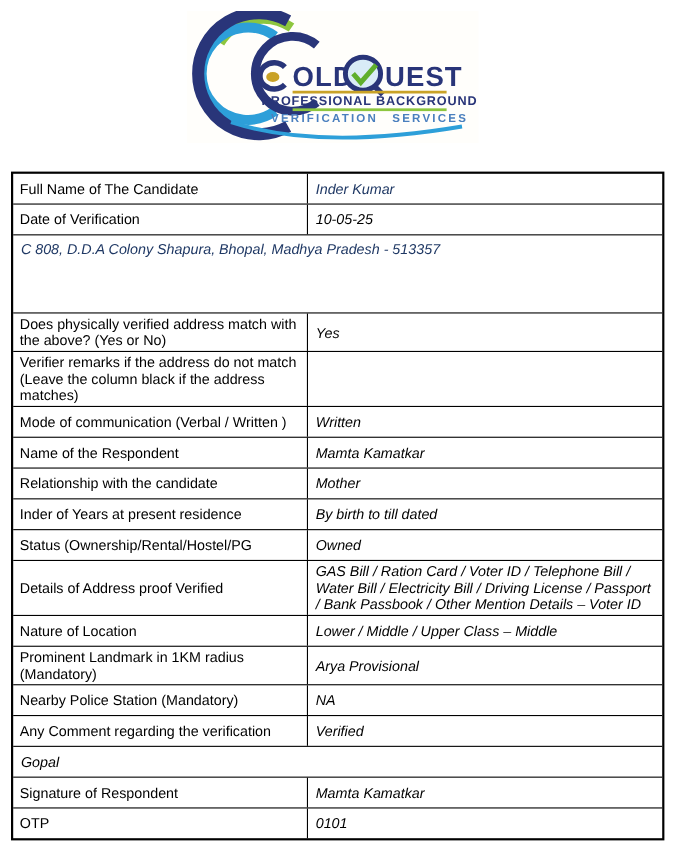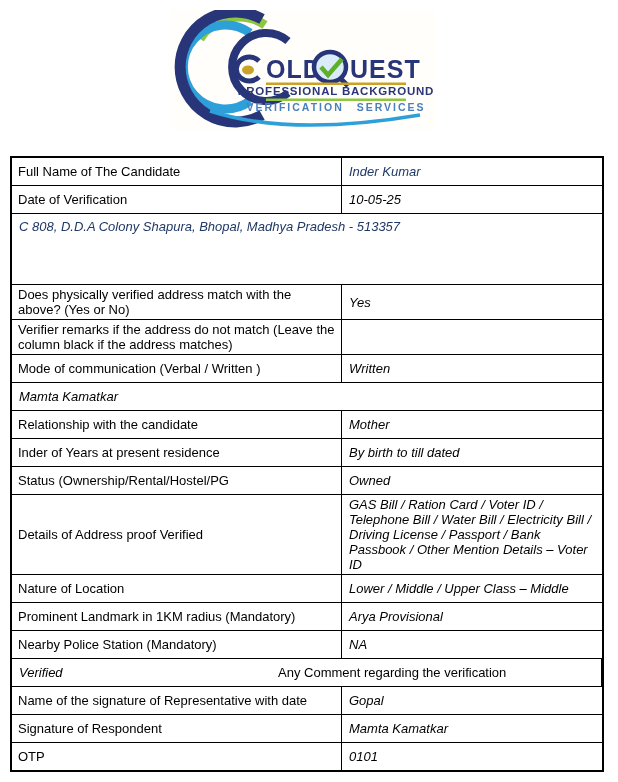--- a/index.html
+++ b/index.html
@@ -69,21 +69,21 @@
   .tr + .tr { border-top: 1px solid #000000; }
   .td {
     display: flex;
     align-items: center;
     box-sizing: border-box;
     font-size: 13px;
     line-height: 15px;
     padding: 2px 4px 2px 6px;
   }
   .td.label {
-    width: 330px;
+    width: 268px;
     flex: none;
     border-right: 1px solid #000000;
   }
   .td.value { flex: 1; padding-left: 7px; font-style: italic; }
   .value-navy { color: var(--value_navy); }
   .row-address { min-height: 70px; }
   .row-address .td.value { align-items: flex-start; padding-top: 5px; }
   .row-proof { min-height: 49px; }
 </style>
 </head>
@@ -136,20 +136,21 @@
       </div>
       <div class="tr">
         <div class="td label">Verifier remarks if the address do not match (Leave the column black if the address matches)</div>
         <div class="td value"></div>
       </div>
       <div class="tr">
         <div class="td label">Mode of communication (Verbal / Written )</div>
         <div class="td value">Written</div>
       </div>
       <div class="tr">
+        <div class="td label">Name of the Respondent</div>
         <div class="td value">Mamta Kamatkar</div>
       </div>
       <div class="tr">
         <div class="td label">Relationship with the candidate</div>
         <div class="td value">Mother</div>
       </div>
       <div class="tr">
         <div class="td label">Inder of Years at present residence</div>
         <div class="td value">By birth to till dated</div>
       </div>
@@ -167,25 +168,24 @@
       </div>
       <div class="tr">
         <div class="td label">Prominent Landmark in 1KM radius (Mandatory)</div>
         <div class="td value">Arya Provisional</div>
       </div>
       <div class="tr">
         <div class="td label">Nearby Police Station (Mandatory)</div>
         <div class="td value">NA</div>
       </div>
       <div class="tr">
+        <div class="td label">Any Comment regarding the verification</div>
         <div class="td value">Verified</div>
-        <div class="td label">Any Comment regarding the verification</div>
       </div>
       <div class="tr">
-        <div class="td label">Name of the signature of Representative with date</div>
         <div class="td value">Gopal</div>
       </div>
       <div class="tr">
         <div class="td label">Signature of Respondent</div>
         <div class="td value">Mamta Kamatkar</div>
       </div>
       <div class="tr">
         <div class="td label">OTP</div>
         <div class="td value">0101</div>
       </div>

